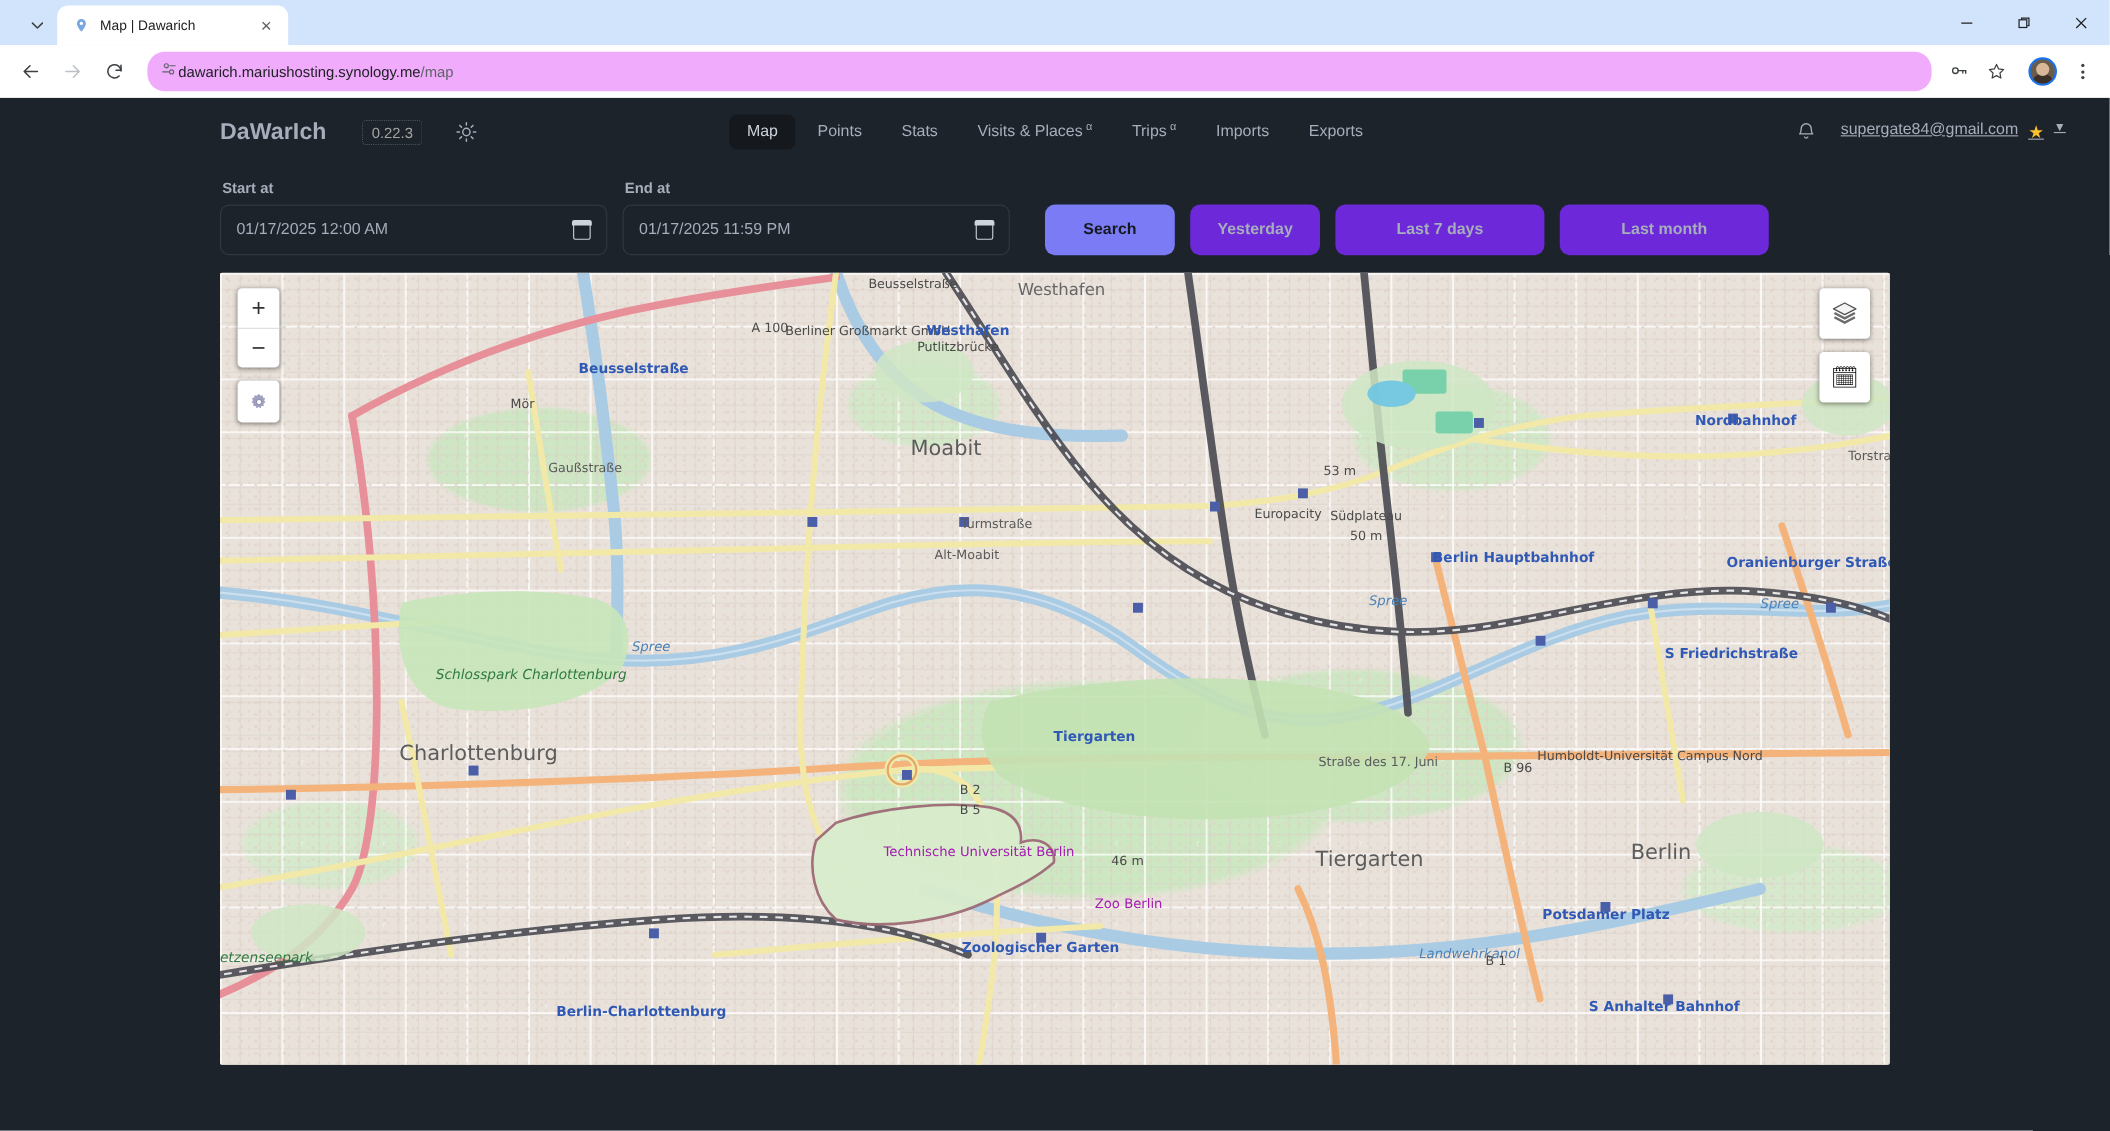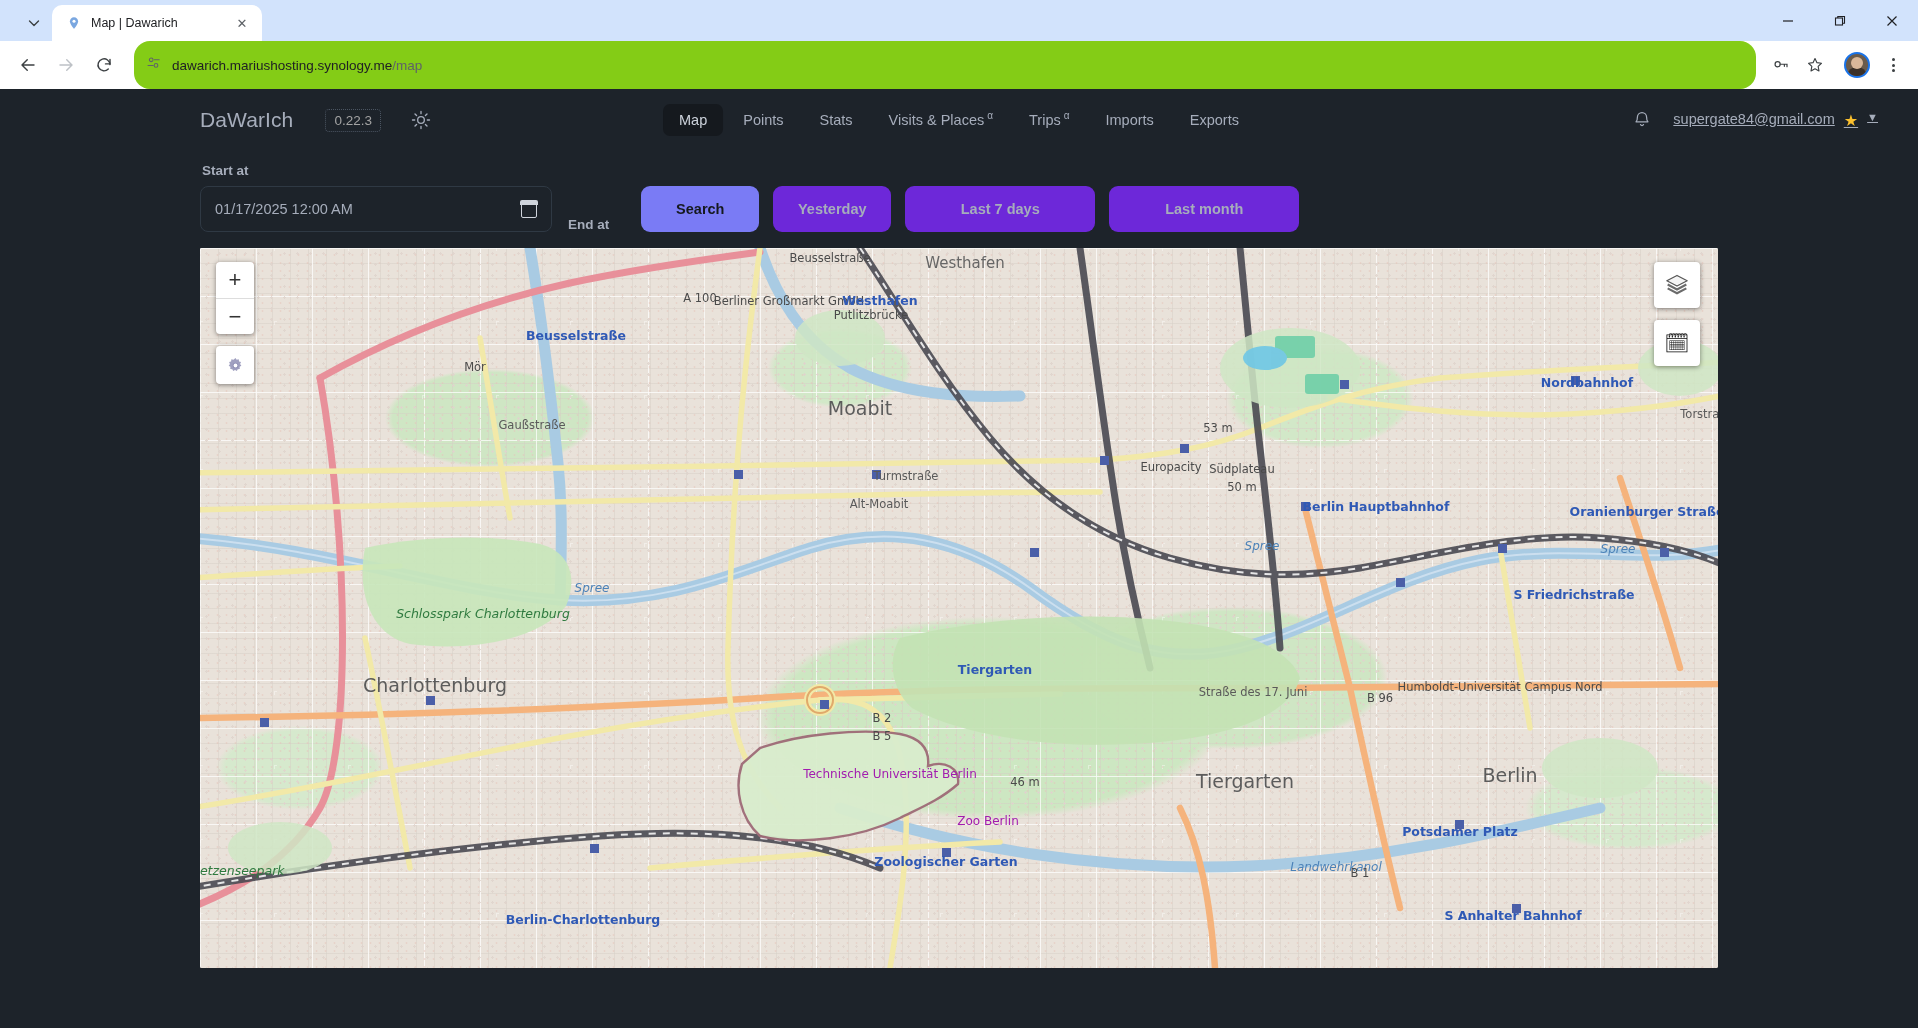--- a/index.html
+++ b/index.html
@@ -88,28 +88,28 @@
   .nav-btn {
     width: 36px; height: 36px;
     display: flex; align-items: center; justify-content: center;
     border-radius: 50%;
     color: #3c4043;
     cursor: pointer;
   }
   .nav-btn.disabled { color: #bdc1c6; }
   .omnibox {
     flex: 1;
-    height: 48px;
-    background: #84cc16;
+    height: 36px;
+    background: #f0abfc;
     border-radius: 16px;
     display: flex;
     align-items: center;
     padding: 0 12px;
     margin: 0 8px 0 10px;
-    gap: 10px;
+    gap: 0;
     cursor: text;
     min-width: 0;
   }
   .omnibox-url {
     font-size: 13.5px;
     color: #202124;
     white-space: nowrap;
     overflow: hidden;
     flex: 1;
   }
@@ -172,21 +172,21 @@
   }
   .app-header {
     height: 62px;
     display: flex;
     align-items: center;
     padding: 0 40px 0 200px;
     position: relative;
   }
   .brand {
     font-size: 21px;
-    font-weight: normal;
+    font-weight: bold;
     color: #a6adbb;
     letter-spacing: 0.1px;
     white-space: nowrap;
   }
   .version-badge {
     margin-left: 32px;
     font-size: 13.5px;
     color: #a3a3a3;
     border: 1px dotted #4b5562;
     border-radius: 4px;
@@ -585,20 +585,24 @@
   <div class="filters">
     <div class="field">
       <div class="field-label">Start at</div>
       <div class="date-input">
         <span class="val">01/17/2025 12:00 AM</span>
         <span class="date-cal"></span>
       </div>
     </div>
     <div class="field">
       <div class="field-label">End at</div>
+      <div class="date-input">
+        <span class="val">01/17/2025 11:59 PM</span>
+        <span class="date-cal"></span>
+      </div>
     </div>
     <div class="btn btn-primary">Search</div>
     <div class="btn btn-ghost btn-yesterday">Yesterday</div>
     <div class="btn btn-ghost btn-last7">Last 7 days</div>
     <div class="btn btn-ghost btn-lastmonth">Last month</div>
   </div>
 
   <div class="map-wrap">
     <div class="map-canvas"></div>
     <div class="blocks"></div>
@@ -704,21 +708,21 @@
 
     <div id="map-labels">
         <div class="map-label lbl-city" style="left: 660px; top: 160px;">Moabit</div>
         <div class="map-label lbl-city" style="left: 235px; top: 437px;">Charlottenburg</div>
         <div class="map-label lbl-city" style="left: 1045px; top: 533px;">Tiergarten</div>
         <div class="map-label lbl-city" style="left: 1310px; top: 527px;">Berlin</div>
         <div class="map-label lbl-district" style="left: 765px; top: 15px;">Westhafen</div>
         <div class="map-label lbl-alt" style="left: 630px; top: 10px;">Beusselstraße</div>
         <div class="map-label lbl-alt" style="left: 589px; top: 53px;">Berliner Großmarkt GmbH</div>
         <div class="map-label lbl-park" style="left: 283px; top: 365px;">Schlosspark Charlottenburg</div>
-        <div class="map-label lbl-poi" style="left: 788px; top: 573px;">Zoo Berlin</div>
+        <div class="map-label lbl-poi" style="left: 826px; top: 573px;">Zoo Berlin</div>
         <div class="map-label lbl-poi" style="left: 690px; top: 526px;">Technische Universität Berlin</div>
         <div class="map-label lbl-alt" style="left: 1300px; top: 439px;">Humboldt-Universität Campus Nord</div>
         <div class="map-label lbl-park" style="left: 37px; top: 622px;">Lietzenseepark</div>
         <div class="map-label lbl-rail" style="left: 680px; top: 52px;">Westhafen</div>
         <div class="map-label lbl-rail" style="left: 376px; top: 87px;">Beusselstraße</div>
         <div class="map-label lbl-alt" style="left: 671px; top: 67px;">Putlitzbrücke</div>
         <div class="map-label lbl-rail" style="left: 1387px; top: 134px;">Nordbahnhof</div>
         <div class="map-label lbl-alt" style="left: 971px; top: 183px; margin-top: 36px;">Europacity</div>
         <div class="map-label lbl-rail" style="left: 1176px; top: 258px;">Berlin Hauptbahnhof</div>
         <div class="map-label lbl-rail" style="left: 1447px; top: 263px;">Oranienburger Straße</div>

